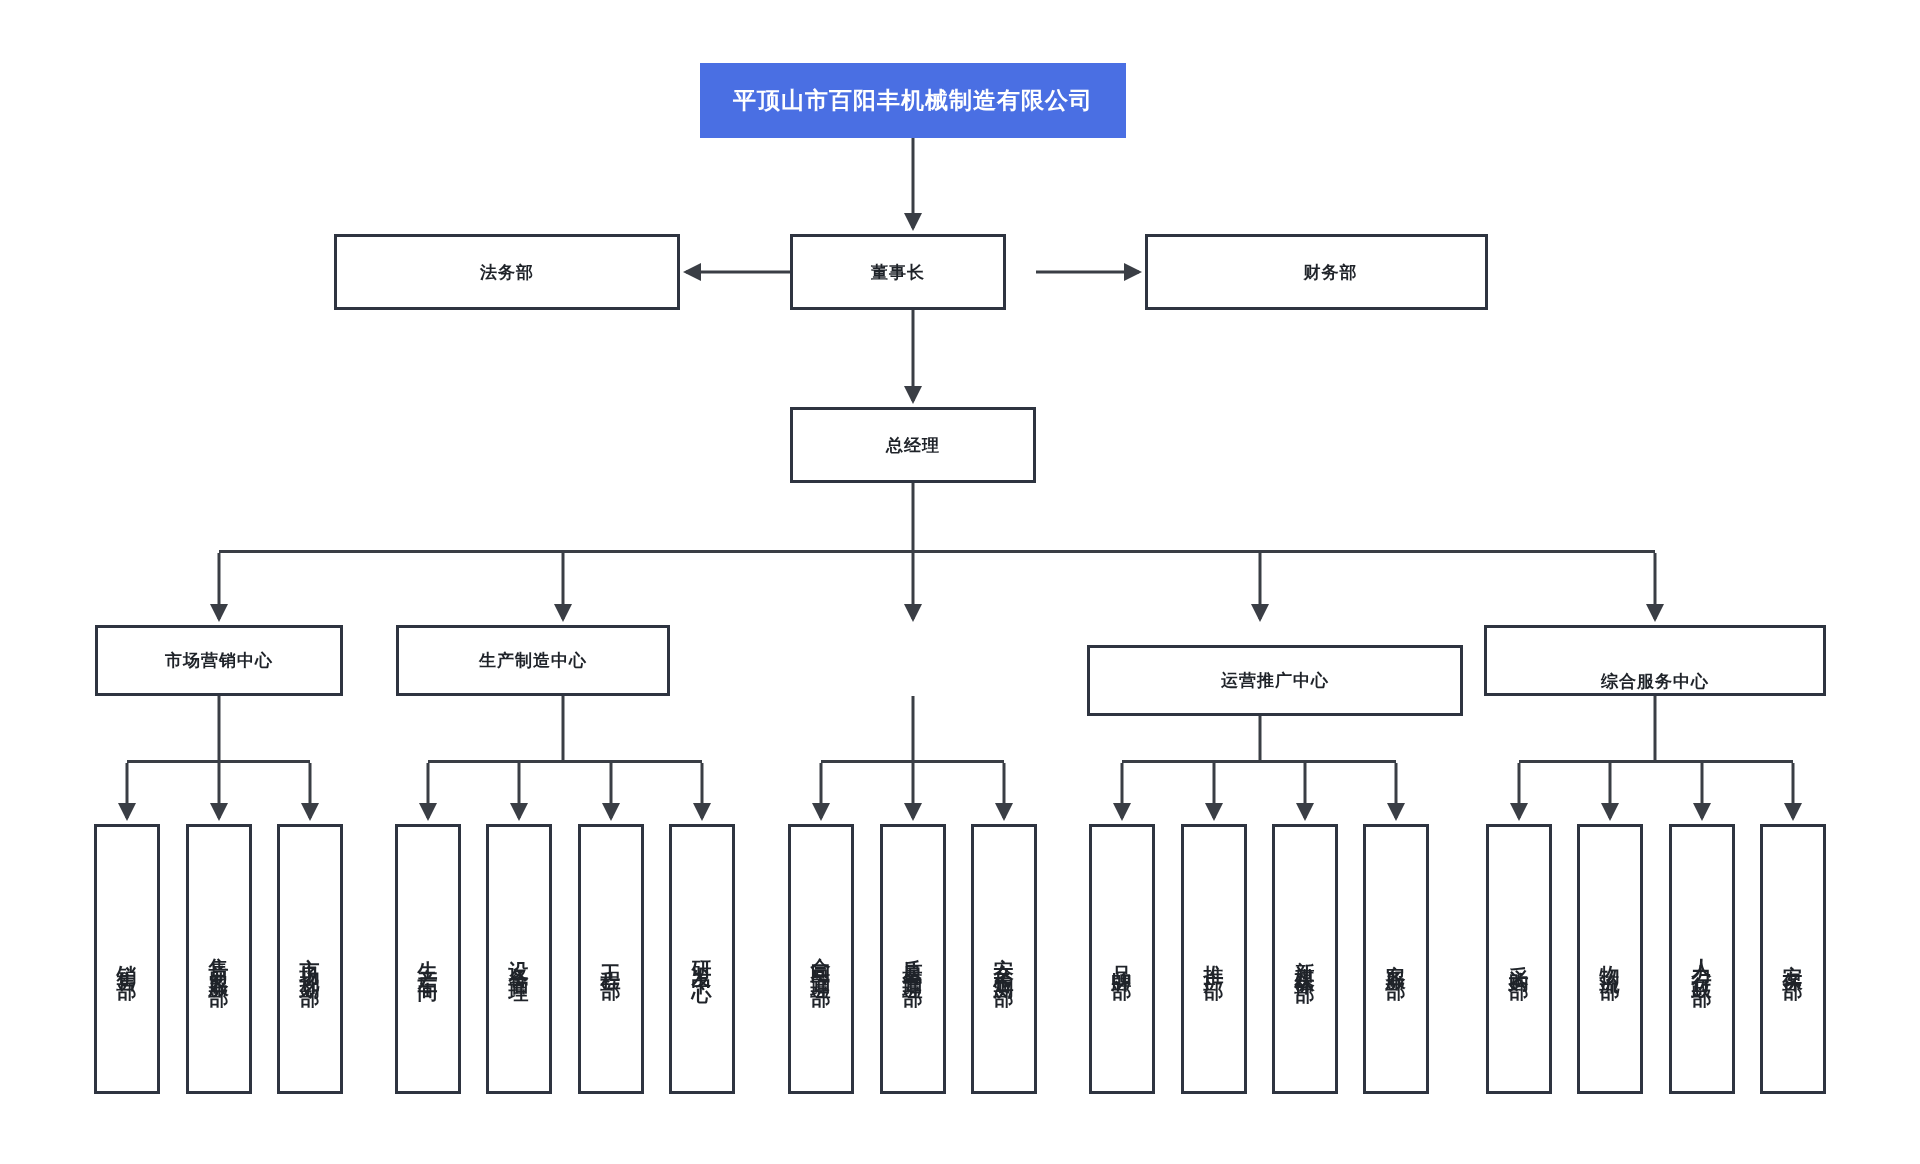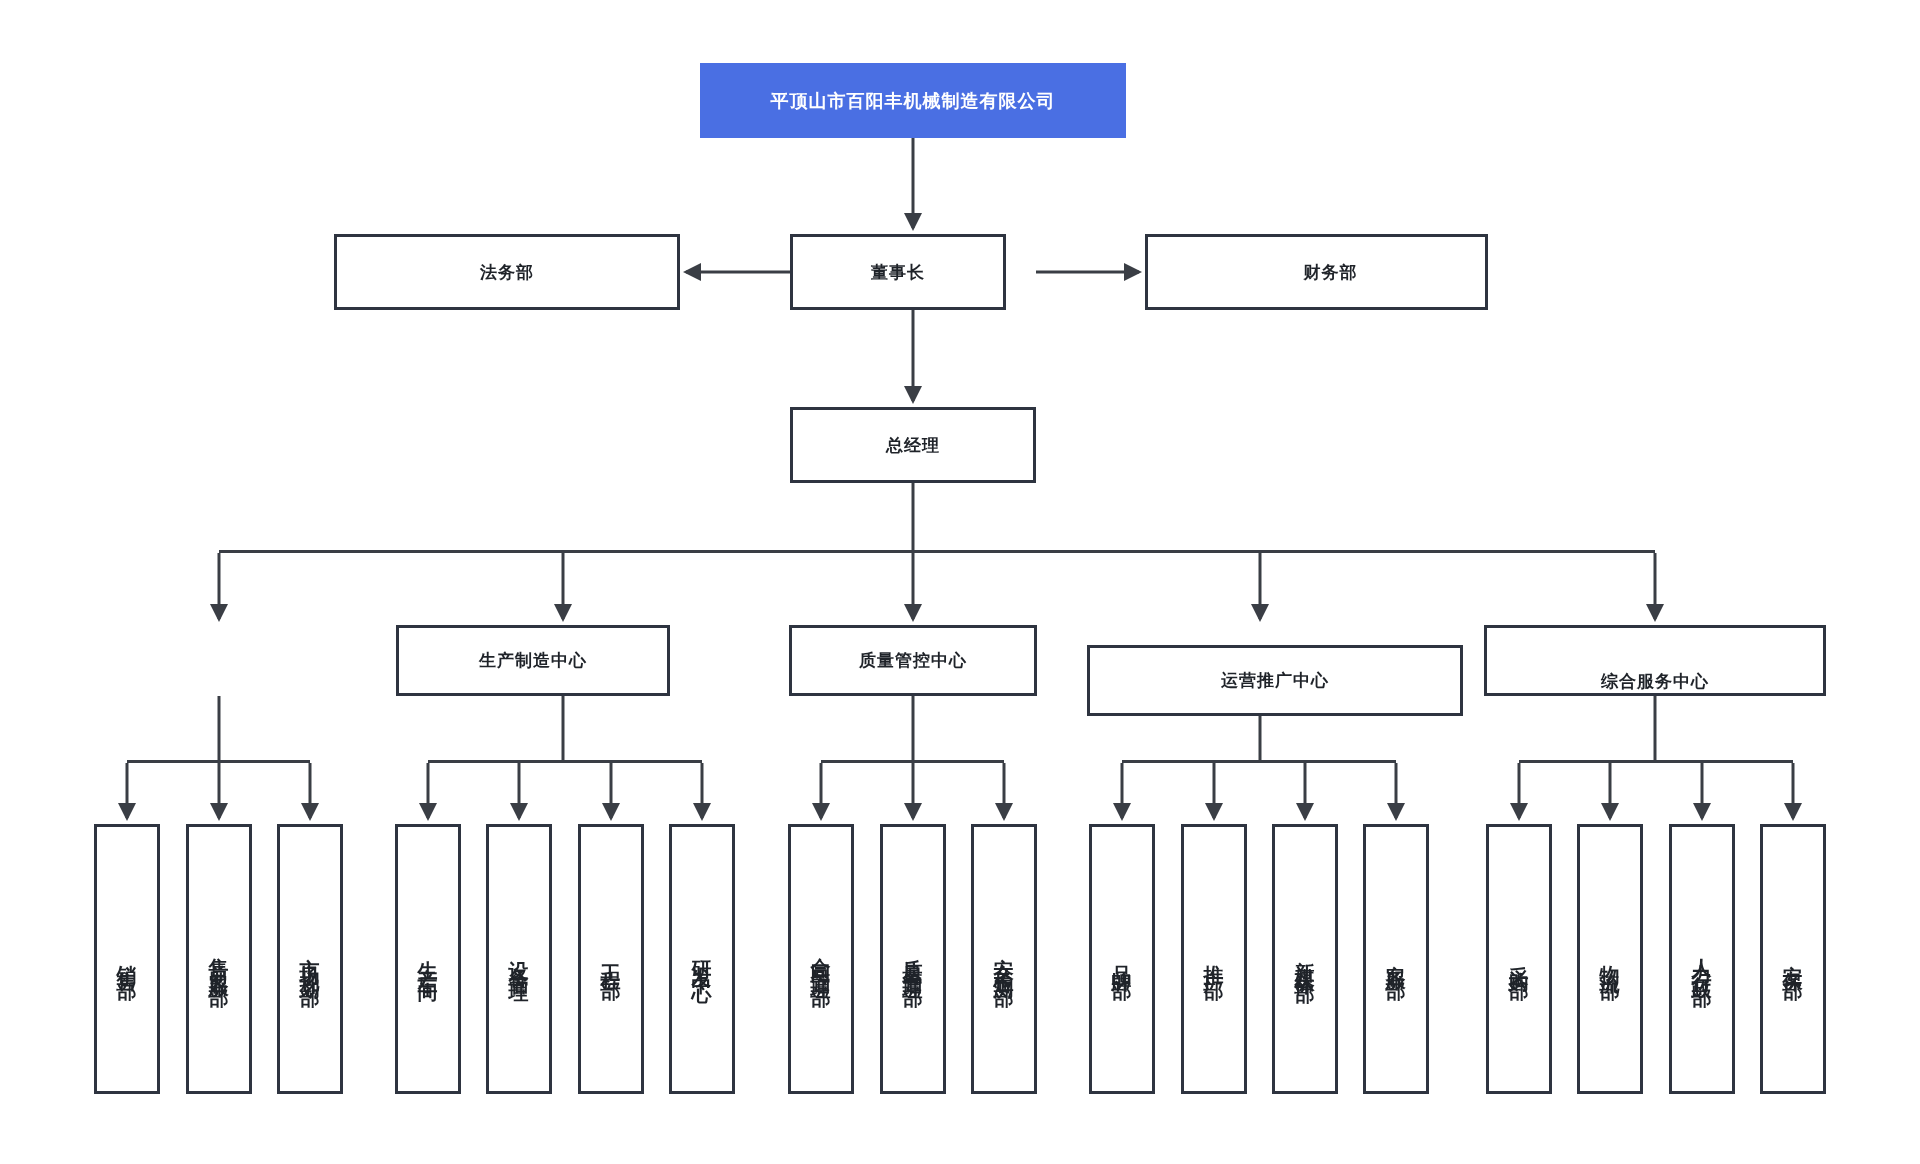--- a/index.html
+++ b/index.html
@@ -36,21 +36,21 @@
     border: 3px solid var(--box-border);
     color: var(--text);
     display: flex; align-items: center; justify-content: center;
     font-weight: bold;
     z-index: 2;
   }
   .root-box {
     background: var(--root-bg);
     border: none;
     color: var(--root-text);
-    font-size: 18px;
+    font-size: 23px;
     letter-spacing: 1px;
   }
   .h-label { font-size: 17px; letter-spacing: 1px; }
   .leaf {
     writing-mode: vertical-rl;
     text-orientation: upright;
     font-size: 20px;
     letter-spacing: 7px;
     line-height: 1;
   }
@@ -129,26 +129,26 @@
     <span>董事长</span>
   </div>
   <div class="box h-label" style="left:1145px; top:234px; width:343px; height:76px;padding-left:28px;">
     <span>财务部</span>
   </div>
 
   <div class="box h-label" style="left:790px; top:407px; width:246px; height:76px;">
     <span>总经理</span>
   </div>
 
+  <div class="box h-label" style="left:95px; top:625px; width:248px; height:71px;">
+    <span>市场营销中心</span>
+  </div>
   <div class="box h-label" style="left:396px; top:625px; width:274px; height:71px;">
     <span>生产制造中心</span>
   </div>
-  <div class="box h-label" style="left:789px; top:625px; width:248px; height:71px;">
-    <span>质量管控中心</span>
-  </div>
   <div class="box h-label" style="left:1087px; top:625px; width:376px; height:71px;margin-top:20px;">
     <span>运营推广中心</span>
   </div>
   <div class="box h-label" style="left:1484px; top:625px; width:342px; height:71px;align-items:flex-end;">
     <span>综合服务中心</span>
   </div>
 
   <div class="box leaf" style="left:94px; top:824px; width:66px; height:270px;">
     <span>销售部</span>
   </div>

